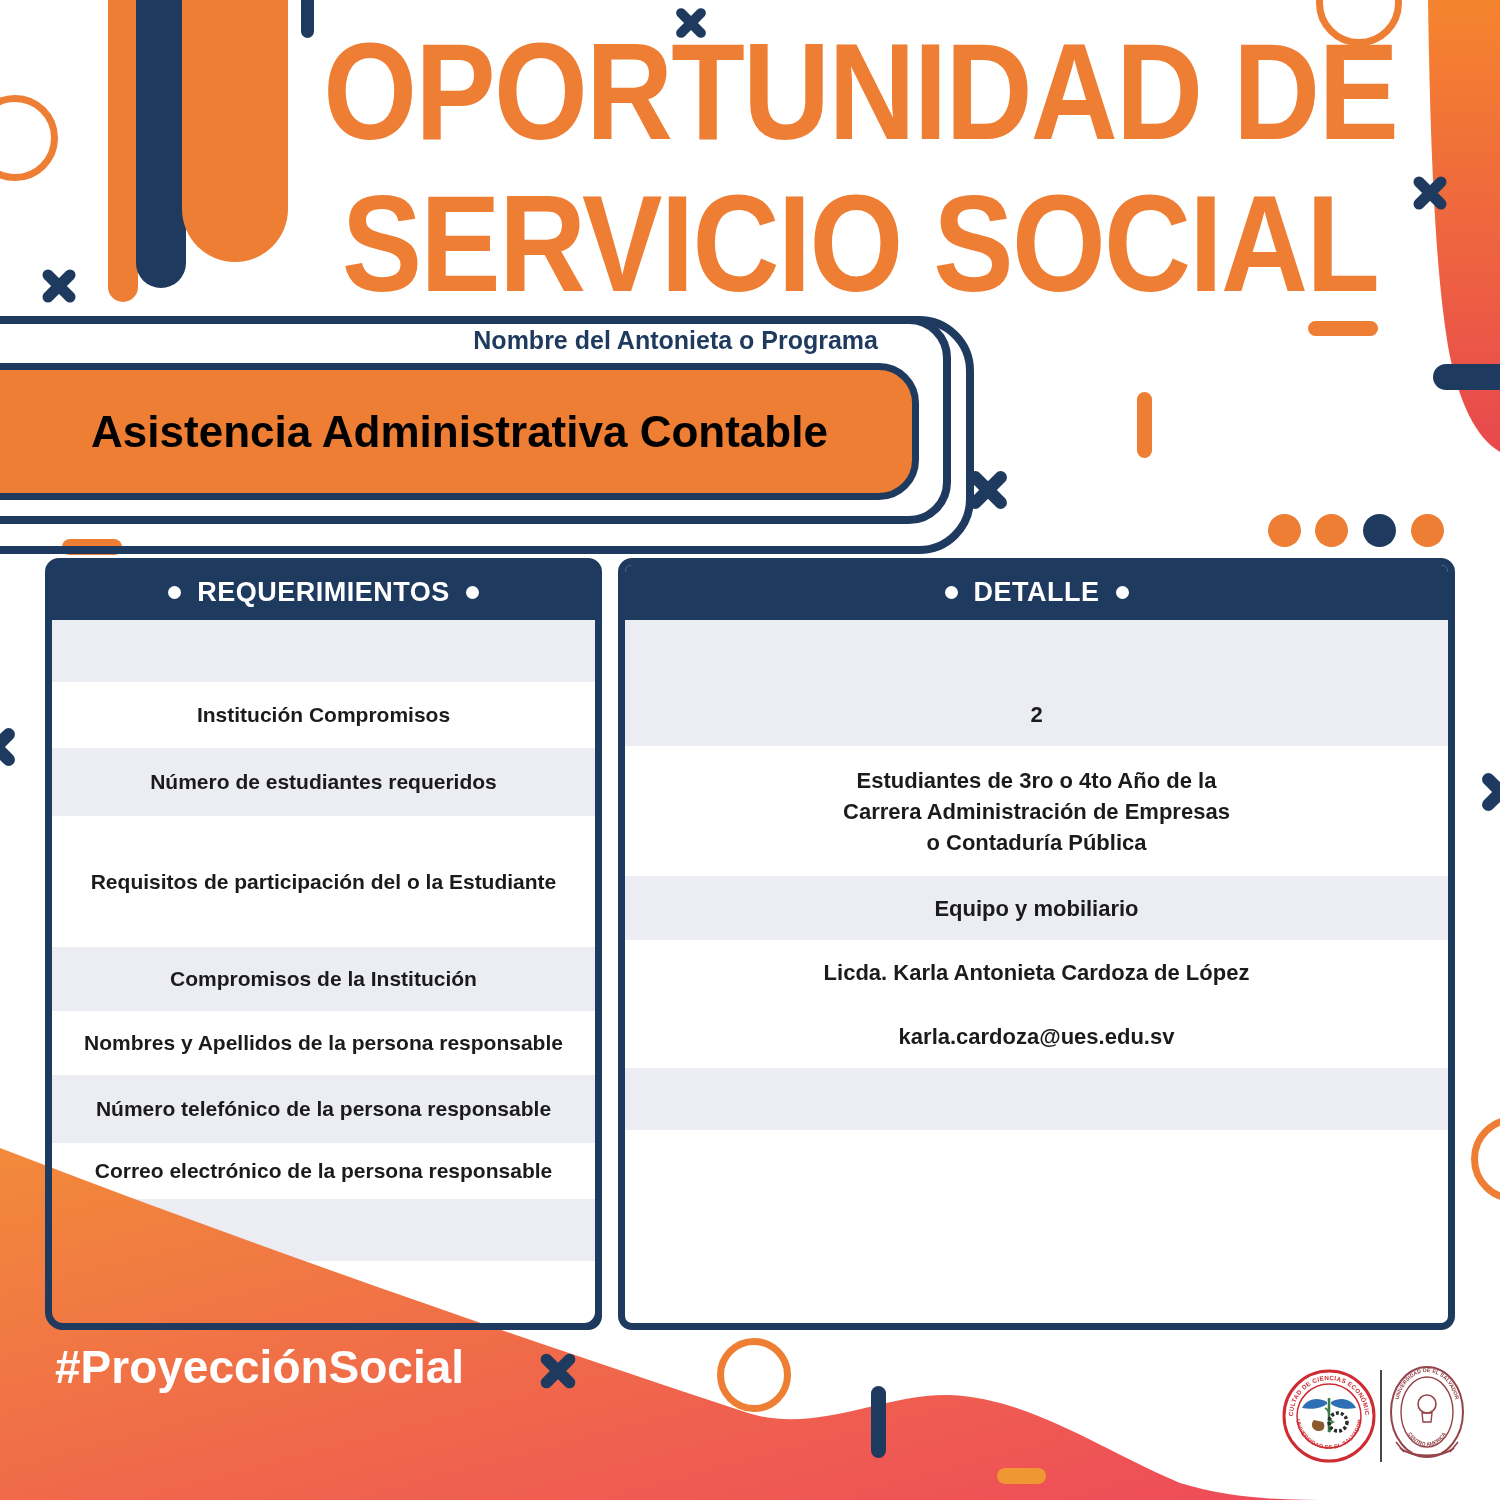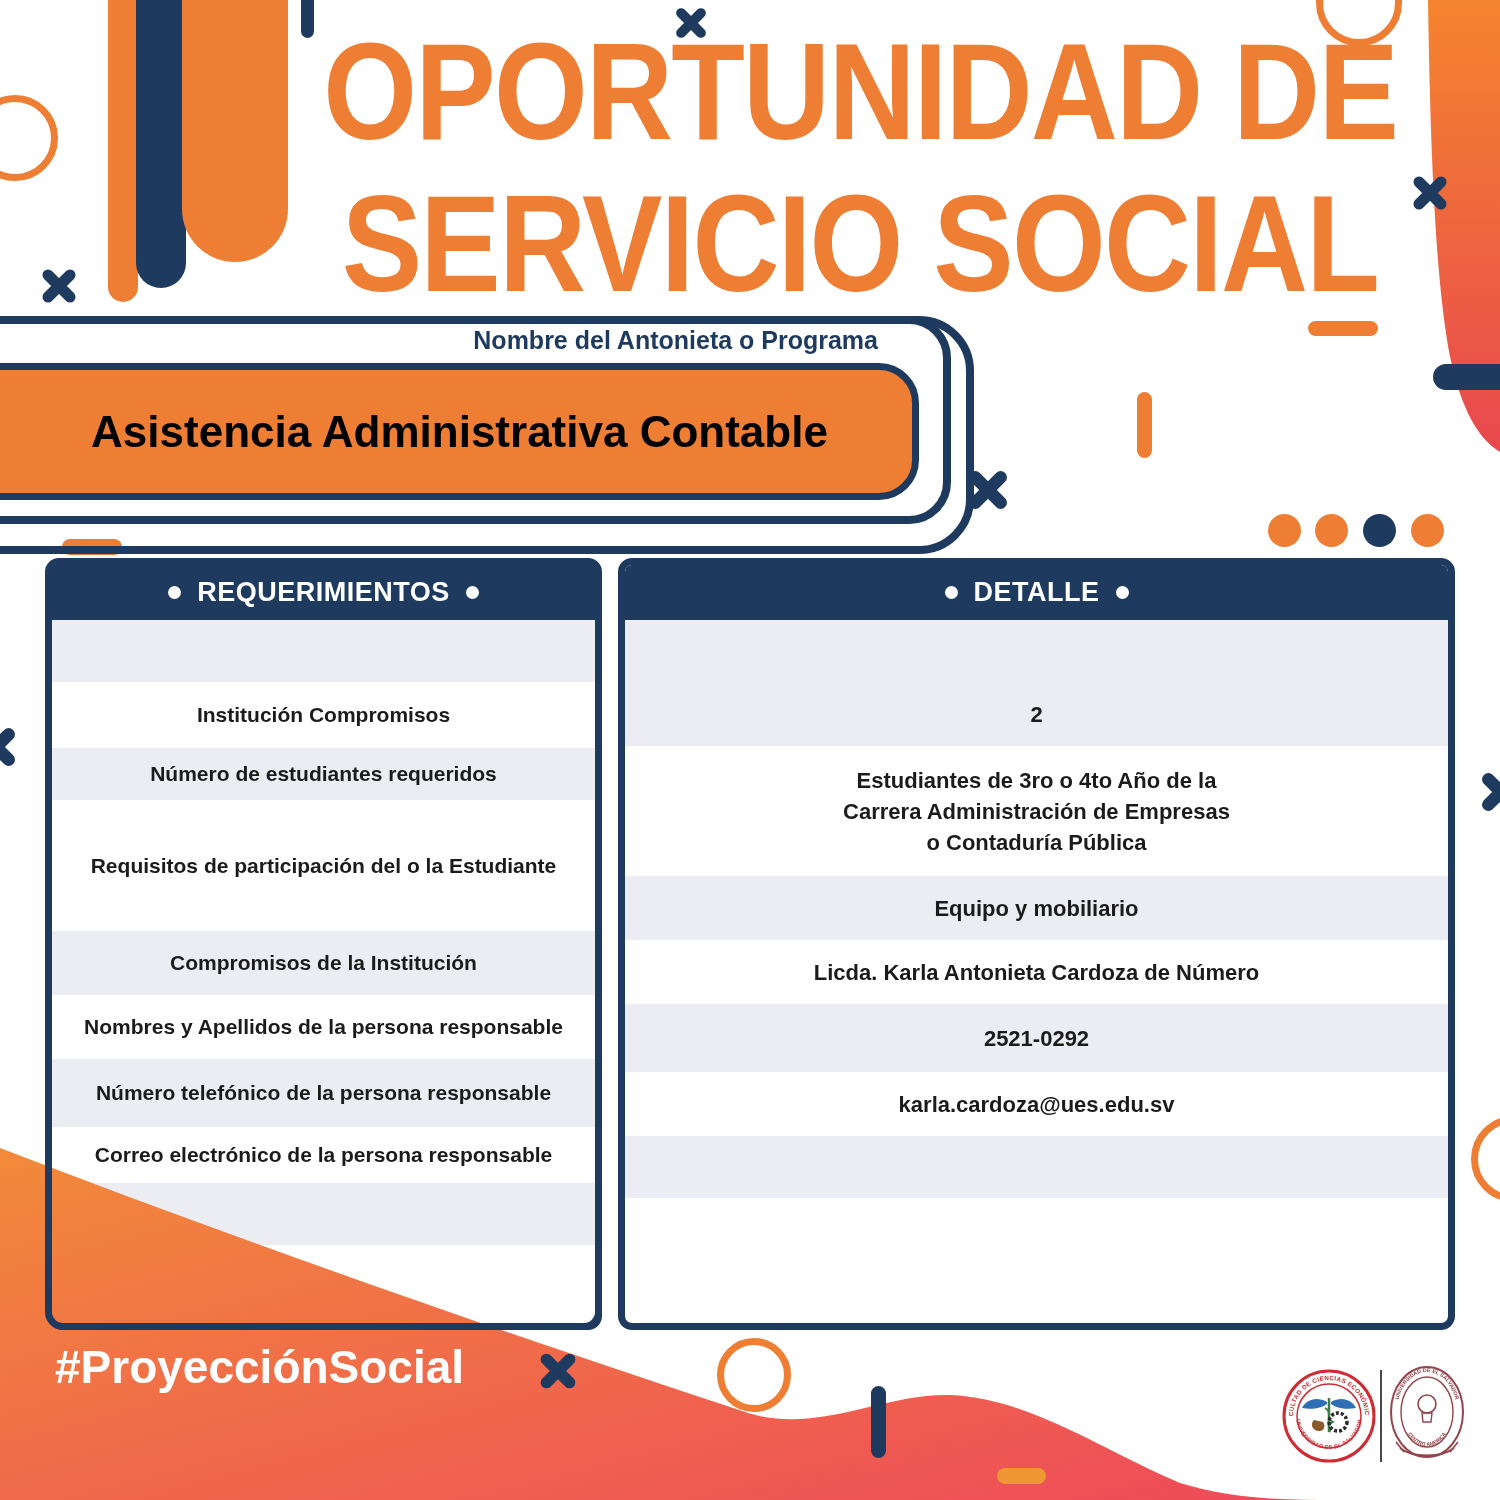--- a/index.html
+++ b/index.html
@@ -138,21 +138,21 @@
       <span class="head-dot"></span>
       <span>REQUERIMIENTOS</span>
       <span class="head-dot"></span>
     </div>
     <div class="row shade" style="height:62px">
         <span></span>
       </div>
     <div class="row" style="height:66px">
         <span>Institución Compromisos</span>
       </div>
-    <div class="row shade" style="height:52px">
+    <div class="row shade" style="height:68px">
         <span>Número de estudiantes requeridos</span>
       </div>
     <div class="row" style="height:131px">
         <span>Requisitos de participación del o la Estudiante</span>
       </div>
     <div class="row shade" style="height:64px">
         <span>Compromisos de la Institución</span>
       </div>
     <div class="row" style="height:64px">
         <span>Nombres y Apellidos de la persona responsable</span>
@@ -185,24 +185,21 @@
       </div>
     <div class="row" style="height:130px">
         <span>Estudiantes de 3ro o 4to Año de la
 Carrera Administración de Empresas
 o Contaduría Pública</span>
       </div>
     <div class="row shade" style="height:64px">
         <span>Equipo y mobiliario</span>
       </div>
     <div class="row" style="height:64px">
-        <span>Licda. Karla Antonieta Cardoza de Número</span>
-      </div>
-    <div class="row shade" style="height:68px">
-        <span>2521-0292</span>
+        <span>Licda. Karla Antonieta Cardoza de López</span>
       </div>
     <div class="row" style="height:64px">
         <span>karla.cardoza@ues.edu.sv</span>
       </div>
     <div class="row shade" style="height:62px">
         <span></span>
       </div>
     <div class="row" style="height:59px">
         <span></span>
       </div>

